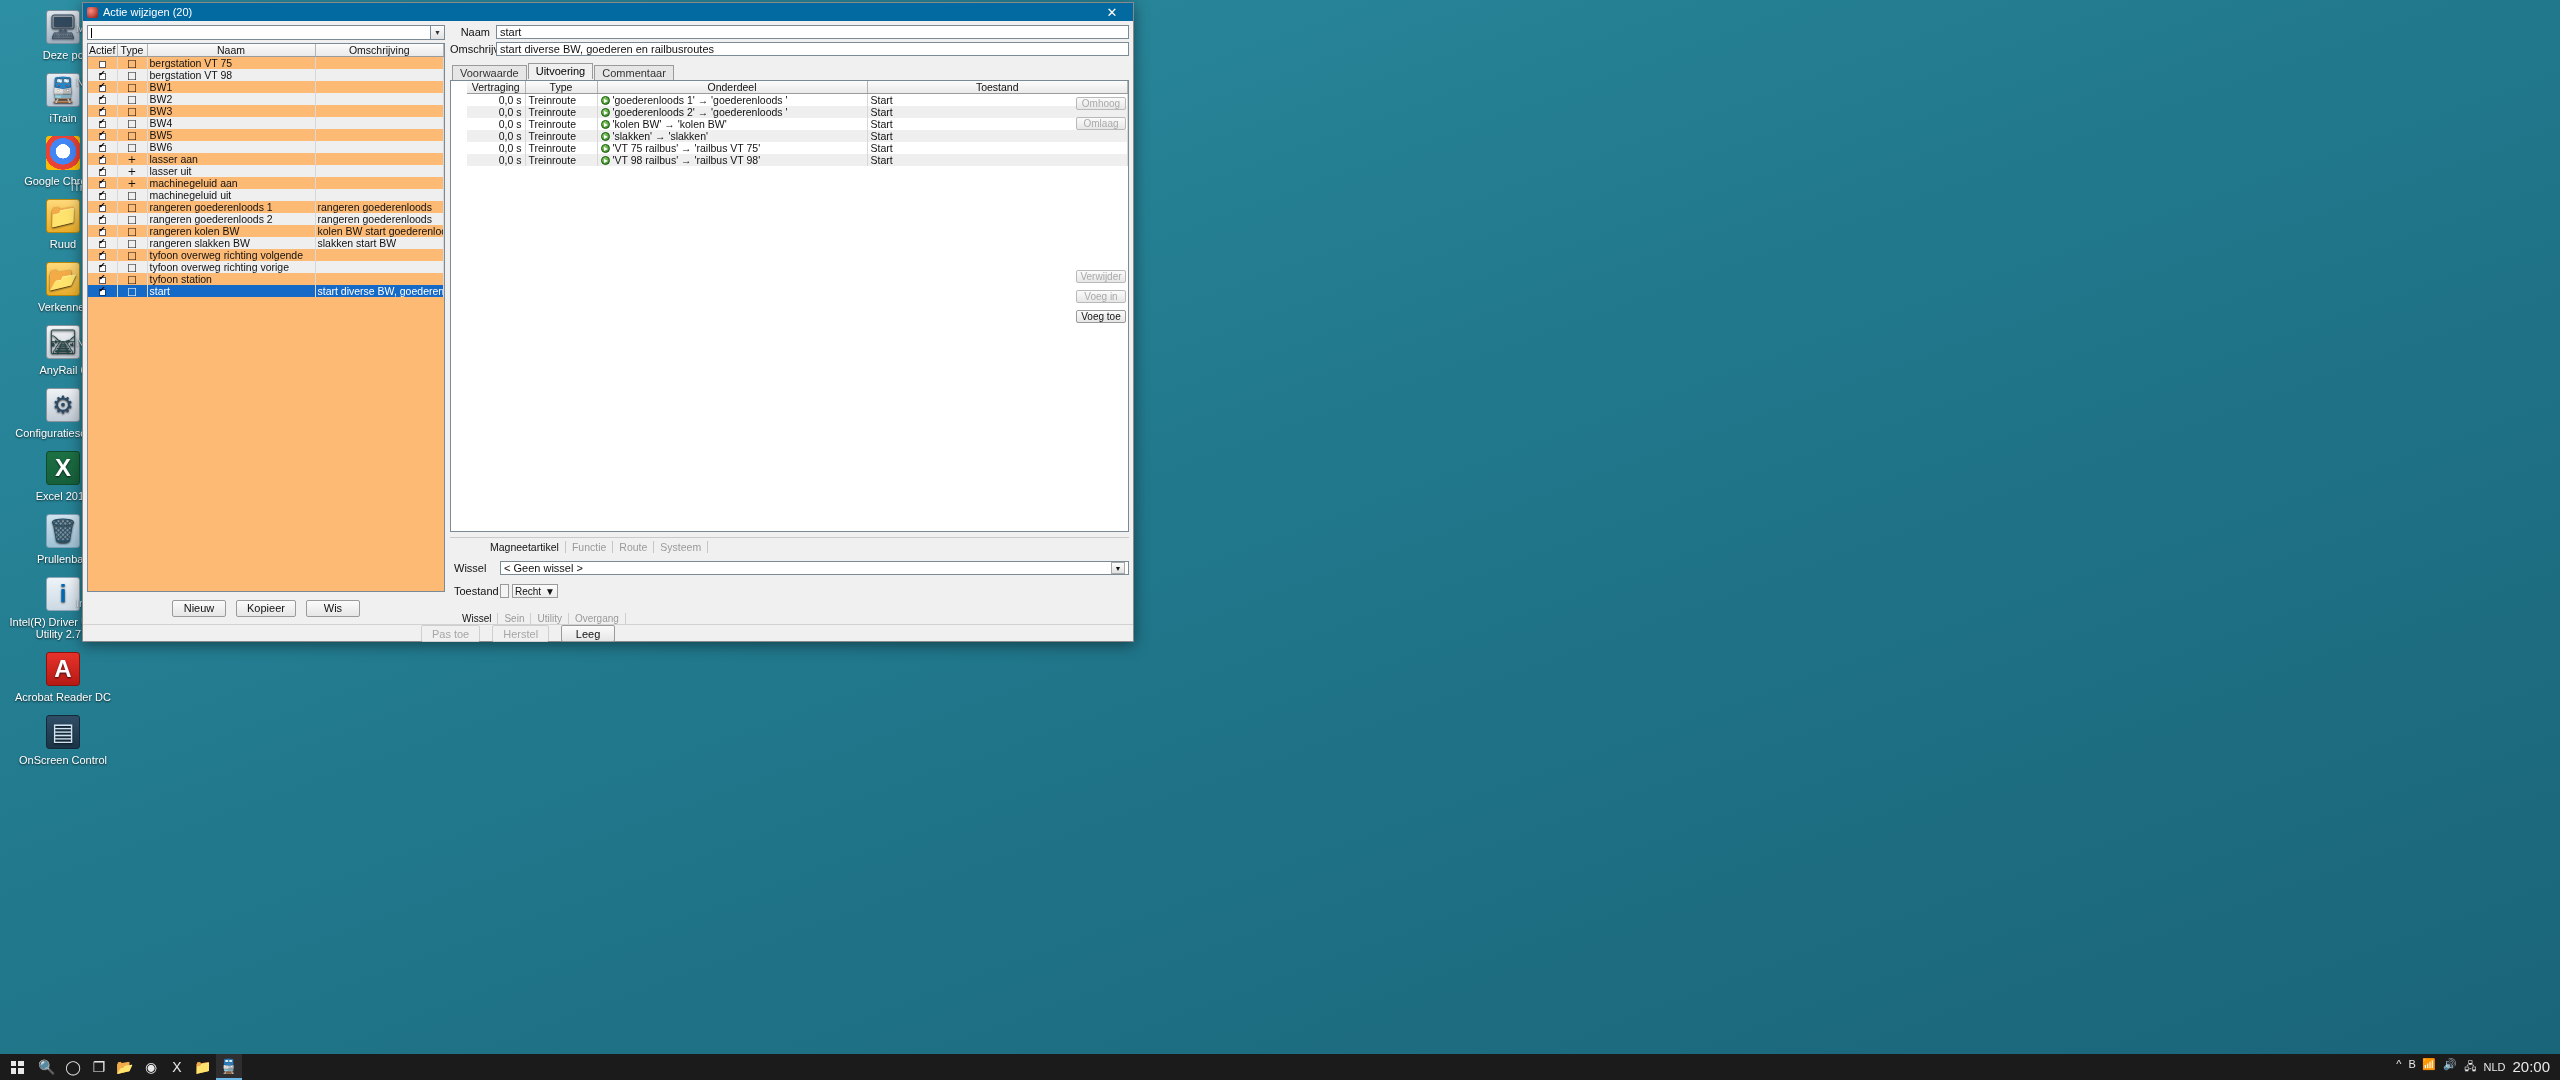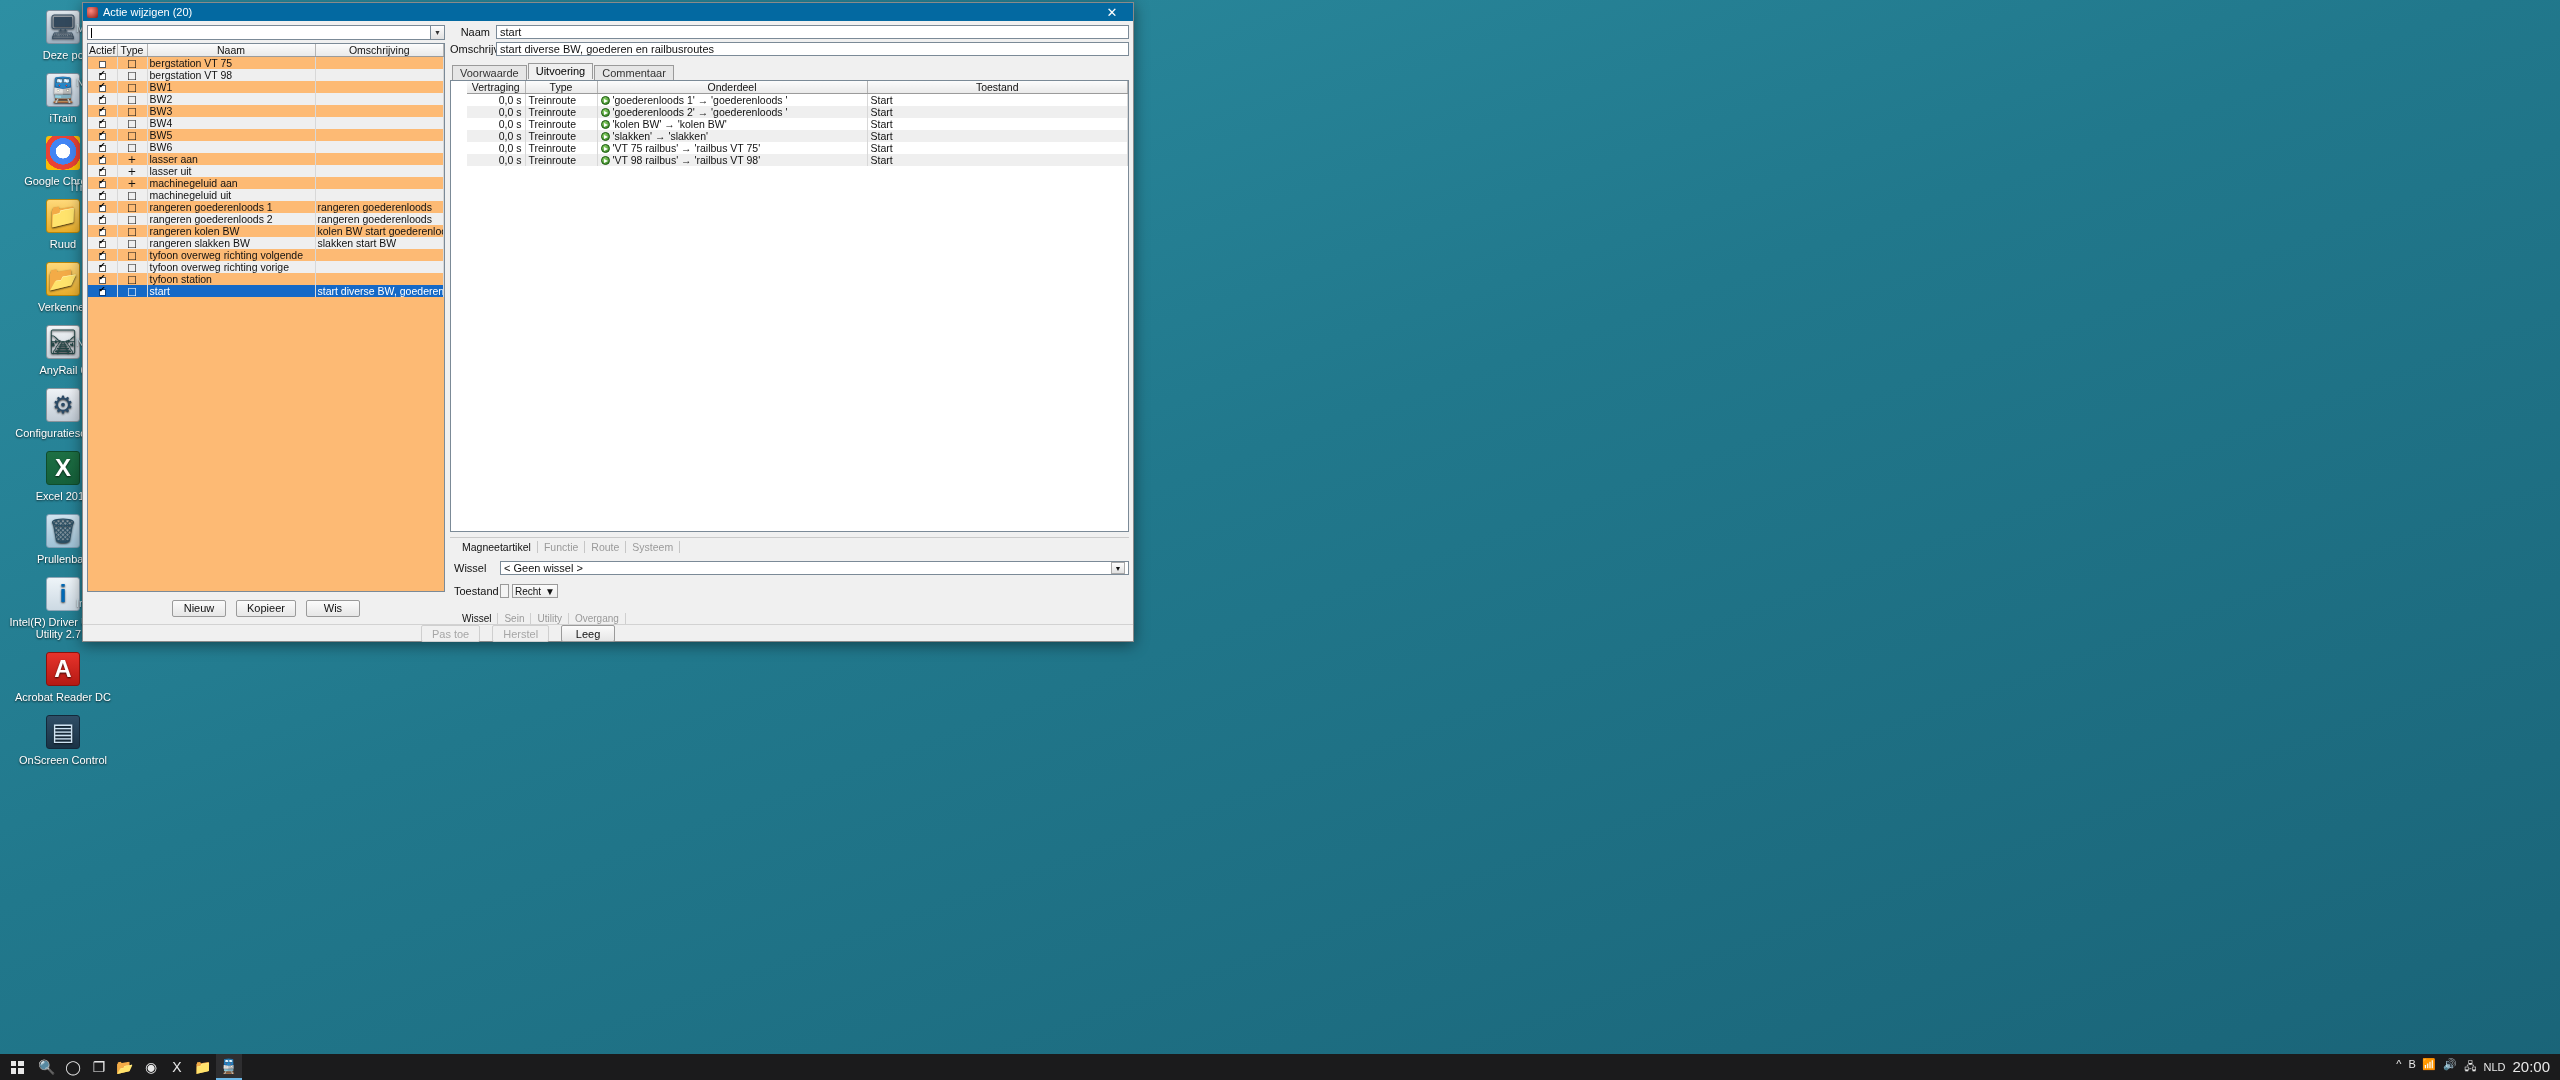--- a/index.html
+++ b/index.html
@@ -196,21 +196,21 @@
     display:flex; align-items:center; justify-content:center; color:#aaa; border-radius:2px;
   }
   .sbtn.on { color:#111; border-color:#9a9a9a; }
 
   
   #lower {
     margin-top:5px; border-top:1px solid #c9c9c9; padding-top:3px;
   }
   .subtabs { display:flex; font-size:10.5px; align-items:flex-end; margin-left:6px; }
   .subtab { padding:0 6px; color:#9a9a9a; border-right:1px solid #c6c6c6; line-height:12px; }
-  .subtab.active { color:#111; }
+  .subtab.active { color:#111;margin-left:28px; }
   .ctl-row { display:flex; align-items:center; height:16px; margin:7px 0 0 4px; }
   .ctl-lbl { width:46px; font-size:11px; color:#111; }
   .combo {
     flex:1; height:14px; background:#fff; border:1px solid #7b8a97;
     display:flex; align-items:center; font-size:11px; padding:0 3px; color:#111;
   }
   .combo .arw {
     margin-left:auto; width:14px; height:12px;
     background:linear-gradient(#fdfdfd,#e1e1e1); border:1px solid #a8a8a8;
     display:flex; align-items:center; justify-content:center; font-size:7px;
@@ -564,20 +564,28 @@
 
           <div class="subtabs2" id="subtabs2">
               <div class="s active">Wissel</div>
               <div class="s">Sein</div>
               <div class="s">Utility</div>
               <div class="s">Overgang</div>
             </div>
         </div>
       </div>
 
+      <div id="side-buttons">
+          <div class="sbtn">Omhoog</div>
+          <div class="sbtn">Omlaag</div>
+          <div class="sp"></div>
+          <div class="sbtn">Verwijder</div>
+          <div class="sbtn">Voeg in</div>
+          <div class="sbtn on">Voeg toe</div>
+        </div>
     </div>
 
     <div id="dlg-footer">
         <div class="btn wide dis">Pas toe</div>
         <div class="btn wide dis">Herstel</div>
         <div class="btn wide">Leeg</div>
       </div>
   </div>
 
   <div id="taskbar">

